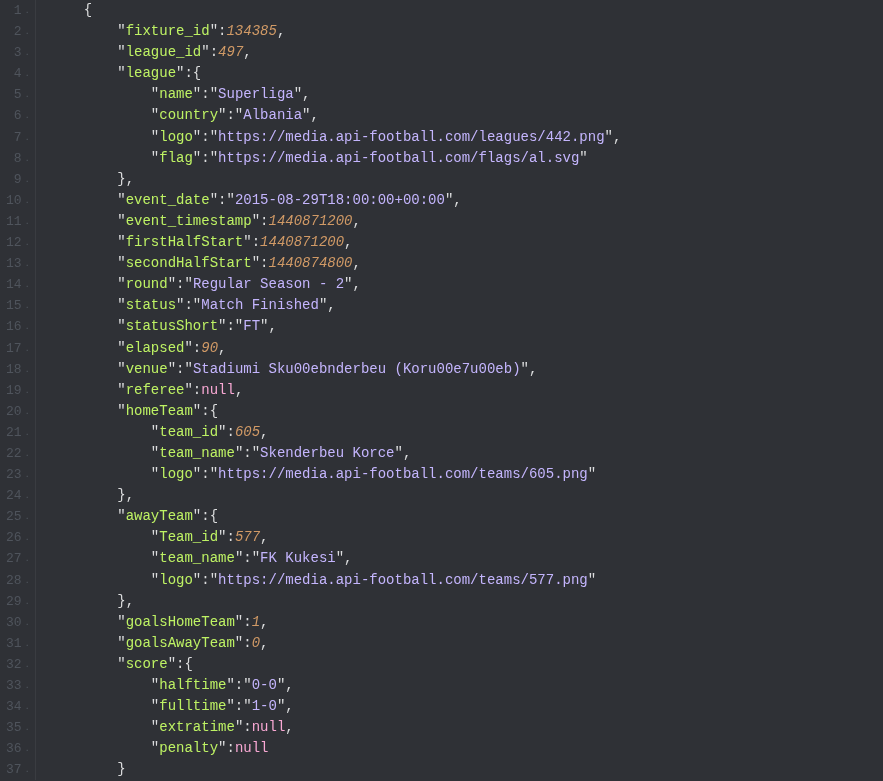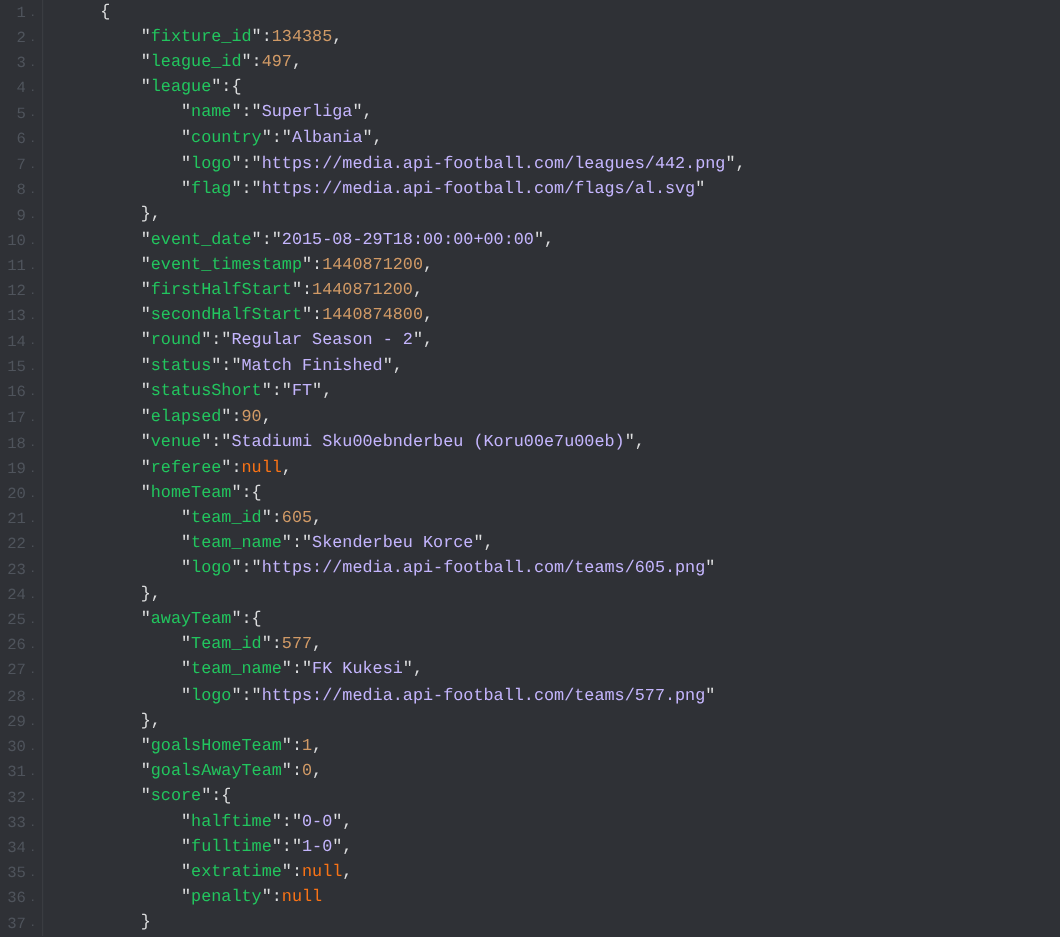--- a/index.html
+++ b/index.html
@@ -39,24 +39,24 @@
   .code {
     flex: 1 1 auto;
     white-space: pre;
     padding-left: 14px;
   }
   .code .row {
     height: 21.1px;
     line-height: 21.1px;
   }
   .p  { color: #dcddde; }          
-  .k  { color: #22c55e; }          
+  .k  { color: #bef264; }          
   .s  { color: #c4b5fd; }          
-  .n  { color: #d19a66; }          
-  .nl { color: #f97316; }          
+  .n  { color: #d19a66; font-style: italic; }          
+  .nl { color: #f9a8d4; }          
 </style>
 </head>
 <body>
 
 <div class="code-block">
   <div class="gutter">
       <span class="ln">1<span class="dot">.</span></span>
       <span class="ln">2<span class="dot">.</span></span>
       <span class="ln">3<span class="dot">.</span></span>
       <span class="ln">4<span class="dot">.</span></span>

